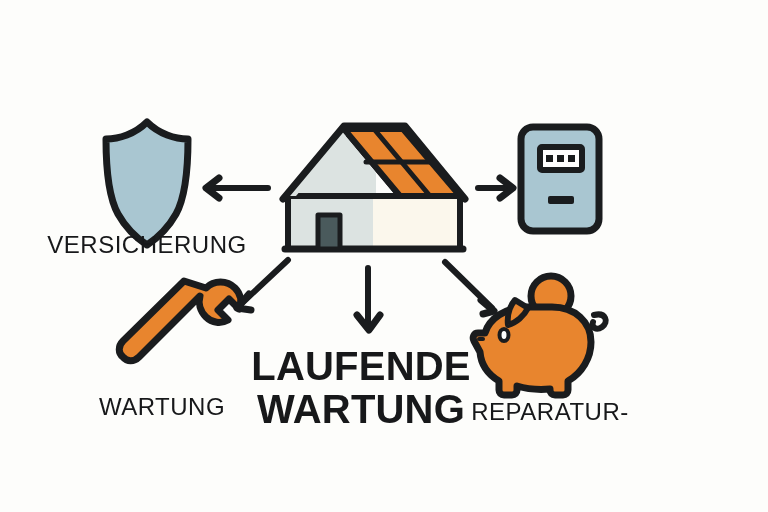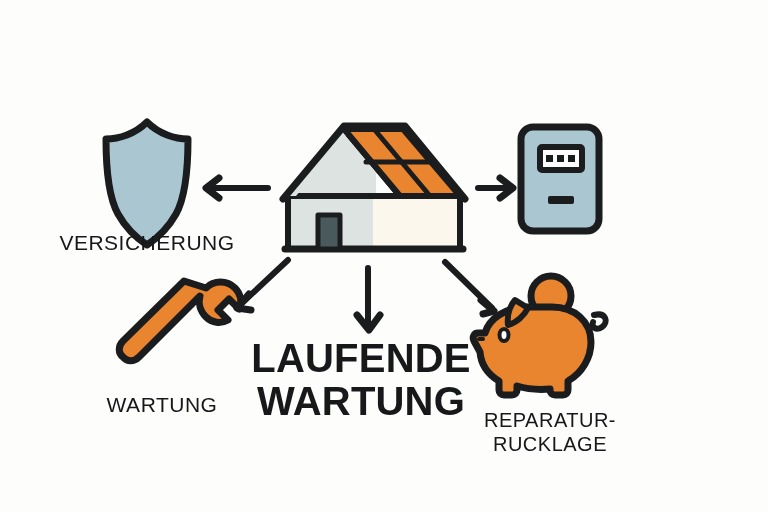--- a/index.html
+++ b/index.html
@@ -31,33 +31,33 @@
     position: absolute;
     color: #17181a;
     font-family: "Liberation Sans", sans-serif;
     font-weight: 500;
     letter-spacing: 0.5px;
     white-space: nowrap;
     text-align: center;
     line-height: 1.18;
   }
   .label-node {
-    font-size: 21px;
+    font-size: 24px;
   }
   .label-center {
     font-size: 40px;
     font-weight: 700;
     letter-spacing: 0.2px;
     line-height: 1.08;
   }
   .lbl-versicherung { left: 42px;  top: 231px; width: 210px; }
   .lbl-zaehler      { left: 460px; top: 231px; width: 218px; }
   .lbl-wartung      { left: 92px;  top: 393px; width: 140px; }
-  .lbl-reparatur    { left: 460px; top: 409px; width: 180px; font-size: 20px; }
-  .lbl-center       { left: 246px; top: 337px; width: 230px; }
+  .lbl-reparatur    { left: 460px; top: 398px; width: 180px; font-size: 24px; }
+  .lbl-center       { left: 246px; top: 345px; width: 230px; }
 </style>
 </head>
 <body>
 
 <div id="infographic">
 
   <svg class="stage" viewBox="0 0 768 512" xmlns="http://www.w3.org/2000/svg">
 
     <g>
 
@@ -177,21 +177,20 @@
     </g>
   </svg>
 
   <div class="label label-node lbl-versicherung">VERSICHERUNG</div>
 
 
   <div class="label label-node lbl-wartung">WARTUNG</div>
 
   <div class="label label-node lbl-reparatur">
     <div>REPARATUR-</div>
-    <div>RUCKLAGE</div>
   </div>
 
   <div class="label label-center lbl-center">
     <div>LAUFENDE</div>
     <div>WARTUNG</div>
   </div>
 
 </div>
 
 </body></html>

